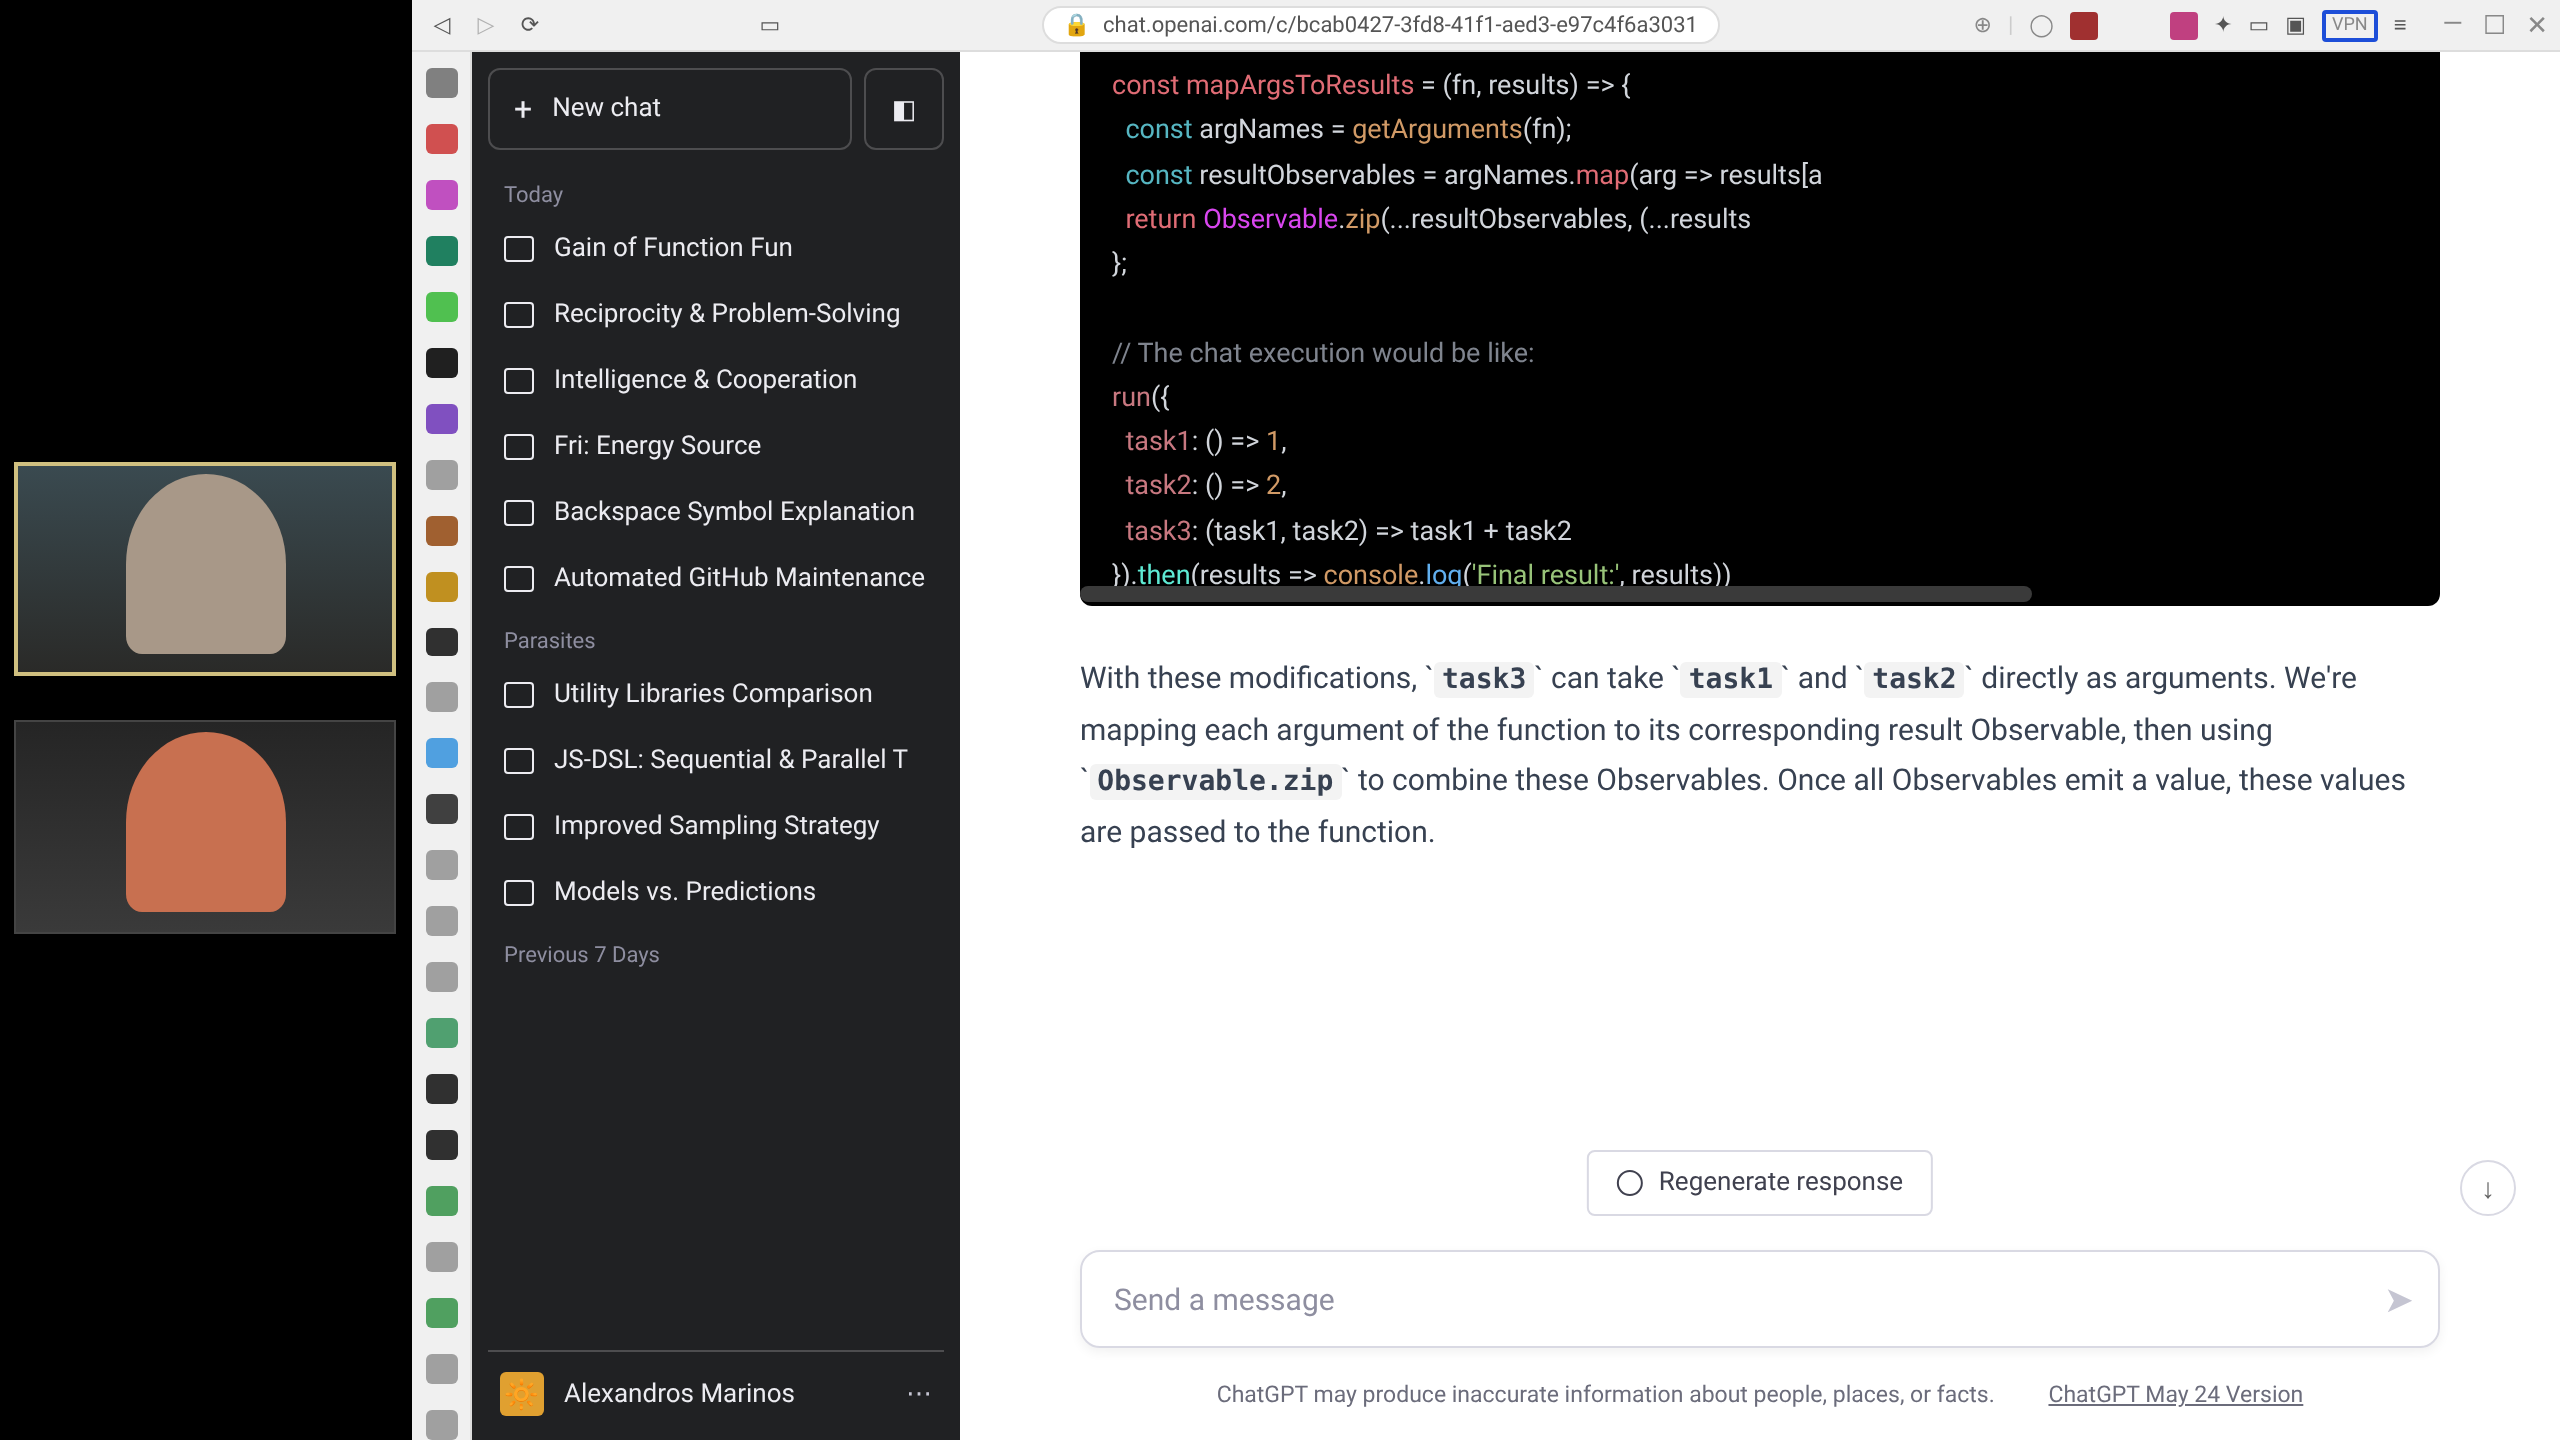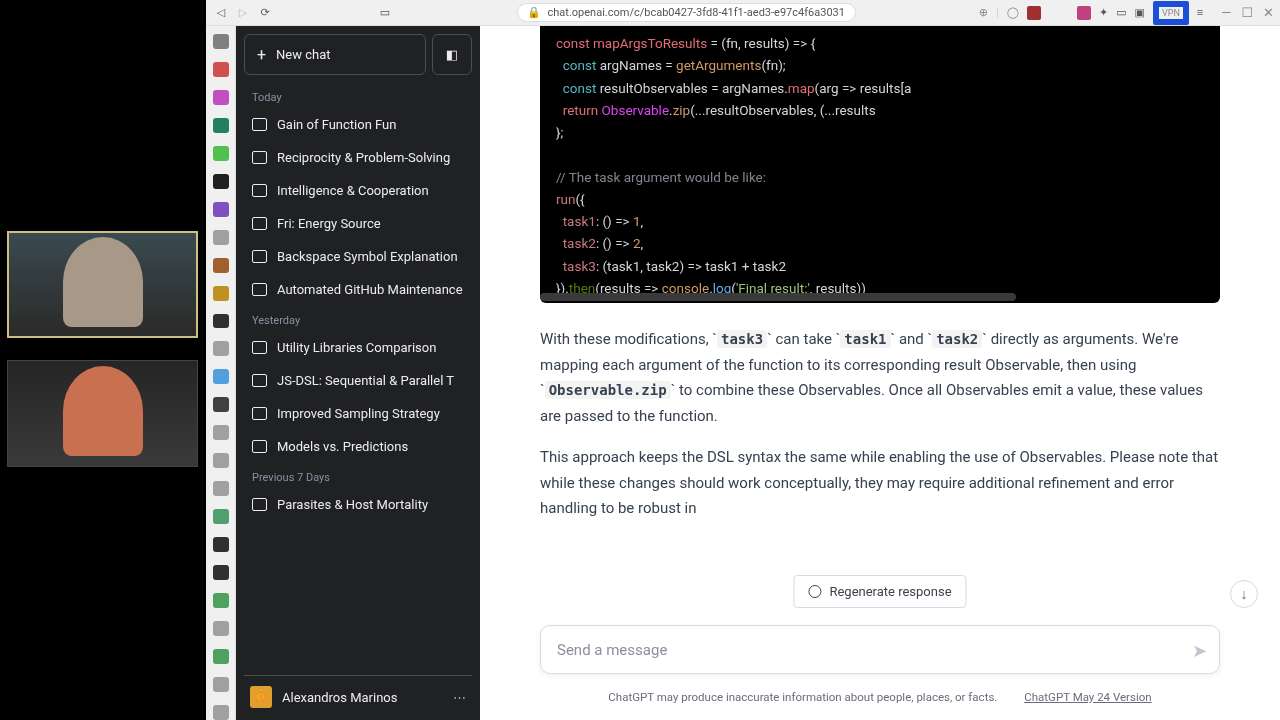--- a/index.html
+++ b/index.html
@@ -17,21 +17,21 @@
 .browser { position:absolute; left:206px; top:0; width:1074px; height:720px; background:#fff; display:flex; flex-direction:column; }
 
 
 .br-top { height:26px; background:#f0f0f0; border-bottom:1px solid #ddd; display:flex; align-items:center; padding:0 6px; gap:6px; font-size:11px; color:#555; }
 .br-btn { width:18px; height:18px; display:flex; align-items:center; justify-content:center; border-radius:3px; cursor:pointer; }
 .br-nav { display:flex; gap:4px; }
 .url-wrap { flex:1; display:flex; align-items:center; justify-content:center; }
 .url-box { display:flex; align-items:center; gap:6px; background:#fff; border:1px solid #ddd; border-radius:12px; padding:2px 10px; font-size:11px; color:#555; }
 .br-right { display:flex; gap:8px; align-items:center; }
 .ext-icon { width:14px; height:14px; border-radius:2px; }
-.vpn-badge { font-size:9px; border:6px solid #1d4ed8; padding:1px 3px; border-radius:2px; color:#888; }
+.vpn-badge { font-size:9px; border:2px solid #1d4ed8; padding:1px 3px; border-radius:2px; color:#888; }
 .win-ctrl { display:flex; gap:10px; margin-left:10px; color:#888; font-size:13px; }
 
 
 .icon-rail { position:absolute; left:206px; top:26px; width:30px; height:694px; background:#f0f0f0; border-right:1px solid #ddd; display:flex; flex-direction:column; align-items:center; padding-top:8px; gap:13px; }
 .rail-icon { width:16px; height:16px; border-radius:3px; }
 
 
 .content { position:absolute; left:236px; top:26px; right:0; bottom:0; display:flex; }
 
 
@@ -61,21 +61,21 @@
 .kw-red { color:#e06c75; }
 .kw-ret { color:#e06c75; }
 .fn-orange { color:#d19a66; }
 .fn-blue { color:#61afef; }
 .str { color:#98c379; }
 .num { color:#d19a66; }
 .cmt { color:#7f848e; }
 .obs { color:#d946ef; }
 .run { color:#c87880; }
 .task { color:#c87880; }
-.then { color:#4d7c0f; }
+.then { color:#5eead4; }
 
 .para { margin:16px 0; }
 .mono { font-family:ui-monospace,Menlo,Consolas,monospace; background:#f3f3f3; padding:1px 4px; border-radius:3px; font-weight:600; font-size:14px; }
 
 .regen { position:absolute; bottom:112px; left:50%; transform:translateX(-50%); border:1px solid #d9d9e3; background:#fff; padding:8px 14px; border-radius:4px; font-size:13px; color:#40414f; display:flex; align-items:center; gap:8px; cursor:pointer; }
 .regen-icon { width:13px; height:13px; border:1.5px solid #40414f; border-radius:50%; position:relative; }
 
 .scroll-down { position:absolute; right:22px; bottom:112px; width:28px; height:28px; border:1px solid #d9d9e3; border-radius:50%; background:#fff; display:flex; align-items:center; justify-content:center; color:#666; cursor:pointer; font-size:14px; }
 
 .input-row { position:absolute; left:60px; right:60px; bottom:46px; }
@@ -191,74 +191,69 @@
           <span class="label">Fri: Energy Source</span>
         </div>
         <div class="sb-item">
           <span class="msg-icon"></span>
           <span class="label">Backspace Symbol Explanation</span>
         </div>
         <div class="sb-item">
           <span class="msg-icon"></span>
           <span class="label">Automated GitHub Maintenance</span>
         </div>
-        <div class="sb-section">Yesterday</div>
+        <div class="sb-section">Parasites</div>
         <div class="sb-item">
           <span class="msg-icon"></span>
           <span class="label">Utility Libraries Comparison</span>
         </div>
         <div class="sb-item">
           <span class="msg-icon"></span>
           <span class="label">JS-DSL: Sequential &amp; Parallel T</span>
         </div>
         <div class="sb-item">
           <span class="msg-icon"></span>
           <span class="label">Improved Sampling Strategy</span>
         </div>
         <div class="sb-item">
           <span class="msg-icon"></span>
           <span class="label">Models vs. Predictions</span>
         </div>
         <div class="sb-section">Previous 7 Days</div>
-        <div class="sb-item">
-          <span class="msg-icon"></span>
-          <span class="label">Parasites &amp; Host Mortality</span>
-        </div>
       </div>
     <div class="sb-footer">
       <div class="avatar">
           <span>🔆</span>
         </div>
       <span>Alexandros Marinos</span>
       <span class="dots">⋯</span>
     </div>
   </div>
 
   <div class="main">
     <div class="answer">
       <div class="code-block">
 <div><span class="kw-red">const</span> <span class="kw-red">mapArgsToResults</span><span> = (fn, results) =&gt; {</span></div>
 <div>&nbsp;&nbsp;<span class="kw-const">const</span><span> argNames = </span><span class="fn-orange">getArguments</span><span>(fn);</span></div>
 <div>&nbsp;&nbsp;<span class="kw-const">const</span><span> resultObservables = argNames.</span><span class="kw-red">map</span><span>(arg =&gt; results[a</span></div>
 <div>&nbsp;&nbsp;<span class="kw-ret">return</span> <span class="obs">Observable</span><span>.</span><span class="fn-orange">zip</span><span>(...resultObservables, (...results</span></div>
 <div><span>};</span></div>
 <div>&nbsp;</div>
-<div><span class="cmt">// The task argument would be like:</span></div>
+<div><span class="cmt">// The chat execution would be like:</span></div>
 <div><span class="run">run</span><span>({</span></div>
 <div>&nbsp;&nbsp;<span class="task">task1</span><span>: () =&gt; </span><span class="num">1</span><span>,</span></div>
 <div>&nbsp;&nbsp;<span class="task">task2</span><span>: () =&gt; </span><span class="num">2</span><span>,</span></div>
 <div>&nbsp;&nbsp;<span class="task">task3</span><span>: (task1, task2) =&gt; task1 + task2</span></div>
 <div><span>}).</span><span class="then">then</span><span>(results =&gt; </span><span class="fn-orange">console</span><span>.</span><span class="fn-blue">log</span><span>(</span><span class="str">'Final result:'</span><span>, results))</span></div>
         <div class="hscroll"></div>
       </div>
 
       <p class="para">
         <span>With these modifications, </span>`<span class="mono">task3</span>`<span> can take </span>`<span class="mono">task1</span>`<span> and </span>`<span class="mono">task2</span>`<span> directly as arguments. We're mapping each argument of the function to its corresponding result Observable, then using </span>`<span class="mono">Observable.zip</span>`<span> to combine these Observables. Once all Observables emit a value, these values are passed to the function.</span>
       </p>
-      <p class="para">This approach keeps the DSL syntax the same while enabling the use of Observables. Please note that while these changes should work conceptually, they may require additional refinement and error handling to be robust in</p>
     </div>
 
     <div class="regen">
       <span class="regen-icon"></span>
       <span>Regenerate response</span>
     </div>
 
     <div class="scroll-down">↓</div>
 
     <div class="input-row">

